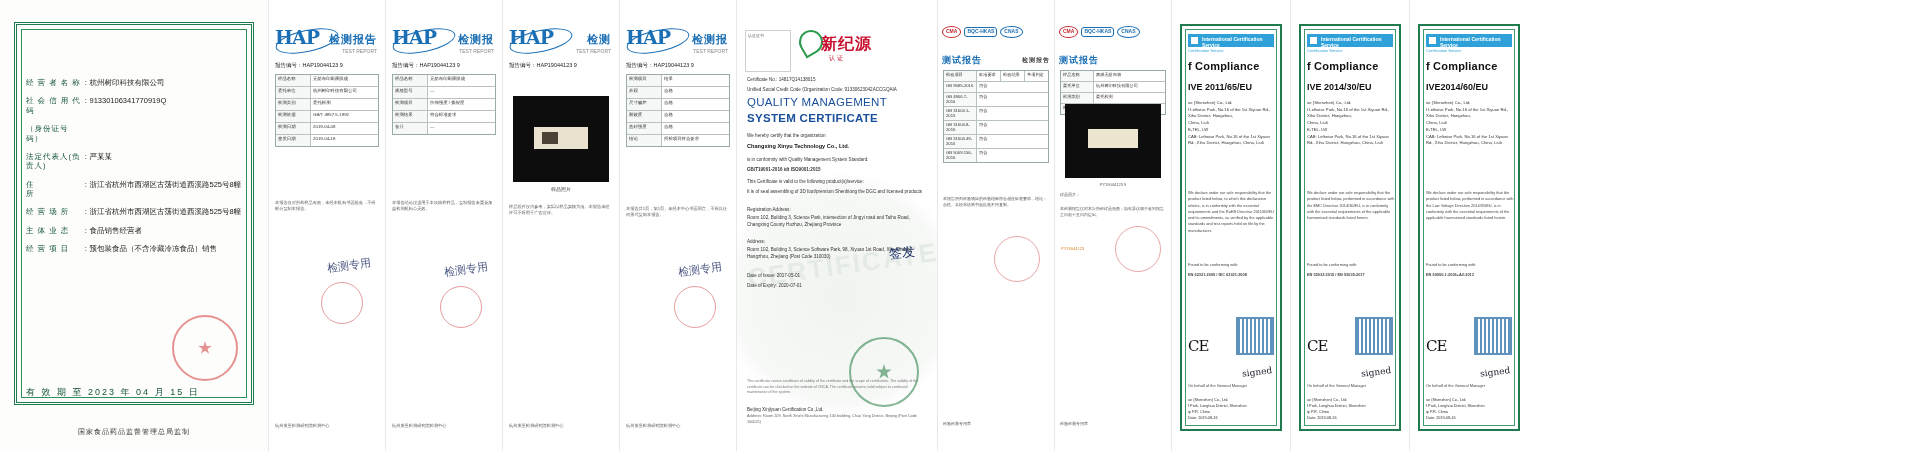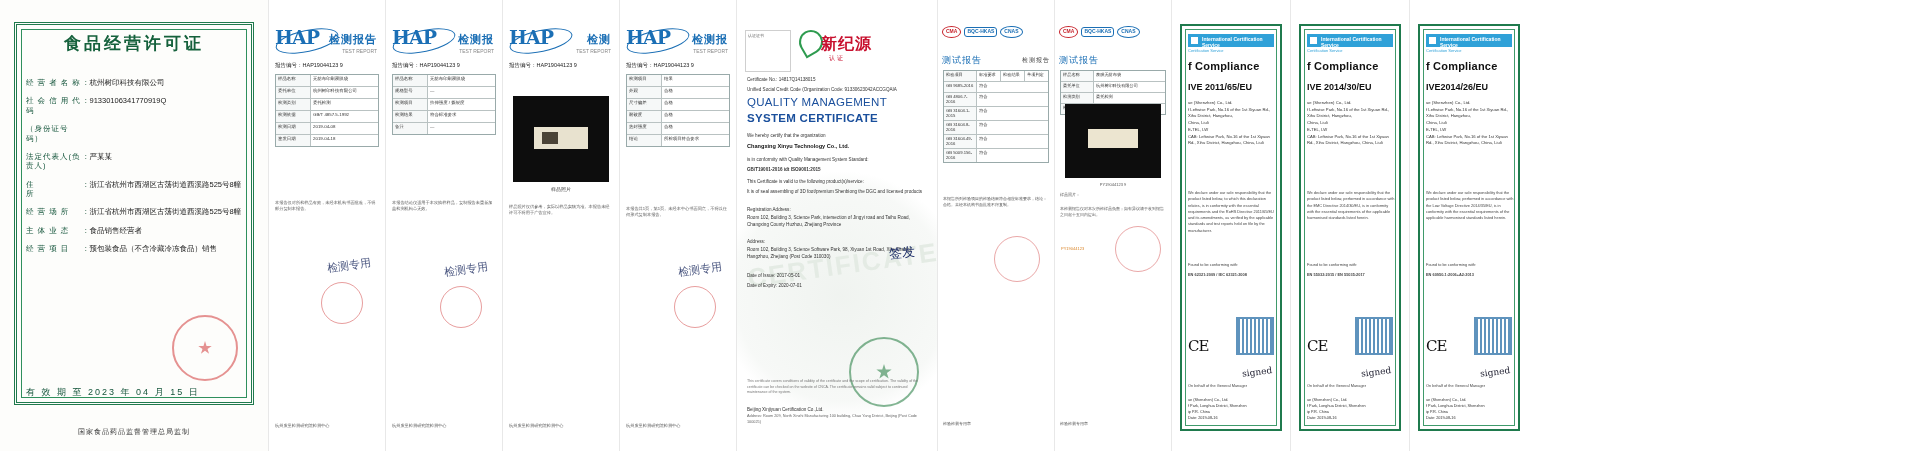--- a/index.html
+++ b/index.html
@@ -66,21 +66,21 @@
   .qms .gseal:after{content:"";position:absolute;left:50%;top:50%;width:16px;height:16px;margin:-8px 0 0 -8px;background:#1f7a3d;clip-path:polygon(50% 0%,61% 35%,98% 35%,68% 57%,79% 91%,50% 70%,21% 91%,32% 57%,2% 35%,39% 35%);}
   .qms .foot{position:absolute;left:10px;right:10px;bottom:26px;font-size:4.6px;color:#333;line-height:1.6;}
   .qms .tiny{position:absolute;left:10px;right:10px;bottom:56px;font-size:3.6px;color:#777;line-height:1.45;}
 
   
   .cma{width:116px;border-left:1px solid #e8e8e8;}
   .cma .badges{position:absolute;left:4px;top:26px;right:4px;display:flex;gap:3px;align-items:center;}
   .cma .b{border:1.2px solid #1b6fb5;border-radius:3px;padding:1px 2px;font-size:5px;color:#1b6fb5;font-weight:bold;line-height:1.1;text-align:center;}
   .cma .b.red{border-color:#c7242c;color:#c7242c;}
   .cma .b.oval{border-radius:50%;padding:2px 3px;}
-  .cma .ttl{position:absolute;left:4px;top:54px;font-size:9px;color:#1b6fb5;font-weight:normal;letter-spacing:1px;}
+  .cma .ttl{position:absolute;left:4px;top:54px;font-size:9px;color:#1b6fb5;font-weight:bold;letter-spacing:1px;}
   .cma .tbl{position:absolute;left:5px;right:5px;top:70px;border:.7px solid #9aa;}
   .cma .tr{display:flex;border-bottom:.7px solid #b9c2c2;min-height:10px;}
   .cma .tr:last-child{border-bottom:none;}
   .cma .td{font-size:4.2px;color:#333;padding:1px 2px;border-right:.7px solid #b9c2c2;line-height:1.3;overflow:hidden;}
   .cma .td:last-child{border-right:none;}
   .cma .k{flex:0 0 28px;background:#f7f9f9;}
   .cma .v{flex:1;}
   .cma .blk{position:absolute;left:10px;right:10px;top:104px;height:74px;background:#0d0d0d;}
   .cma .blk .chip{position:absolute;left:24%;top:34%;width:52%;height:26%;background:#ece5d0;}
   .cma .para{position:absolute;left:5px;right:5px;font-size:4px;color:#555;line-height:1.5;}
@@ -107,21 +107,20 @@
   .ce .sig{position:absolute;right:18px;font-family:"DejaVu Serif",serif;font-size:9px;color:#223; transform:rotate(-7deg);}
   .ce .foot{position:absolute;left:16px;right:14px;bottom:30px;font-size:3.8px;color:#333;line-height:1.6;}
 </style>
 </head>
 <body>
 
 <div class="strip">
 
   <div class="doc lic">
     <div class="frame"></div>
-    <div class="title">食品经营许可证</div>
     <div class="rows">
       <div class="row">
         <div class="k">经 营 者 名 称</div>
           <div class="c">：</div>
         <div class="v">杭州树印科技有限公司</div>
       </div>
       <div class="row">
         <div class="k">社 会 信 用 代 码</div>
           <div class="c">：</div>
         <div class="v">91330106341770919Q</div>
@@ -507,21 +506,21 @@
   </div>
 
   <div class="doc ce">
     <div class="frame"></div>
     <div class="bar">
       <div class="sq"></div>
       <span>International Certification Service</span>
     </div>
     <div class="barsub">Certification Service</div>
     <div class="h1">f Compliance</div>
-    <div class="h2">IVE2014/26/EU</div>
+    <div class="h2">IVE2014/60/EU</div>
     <div class="addr">
       <div>ue (Shenzhen) Co., Ltd.</div>
       <div>f Leftwise Park, No.16 of the 1st Xiyuan Rd., Xihu District, Hangzhou,</div>
       <div>China, Liuli</div>
       <div>E-TEL, LW</div>
       <div>CAB: Leftwise Park, No.16 of the 1st Xiyuan Rd., Xihu District, Hangzhou, China, Liuli</div>
     </div>
     <div class="body" style="top:190px">We declare under our sole responsibility that the product listed below, performed in accordance with the Low Voltage Directive 2014/35/EU, is in conformity with the essential requirements of the applicable harmonised standards listed herein.</div>
     <div class="body" style="top:262px">Found to be conforming with:</div>
     <div class="body" style="top:272px;font-weight:bold">EN 60950-1:2006+A2:2013</div>

